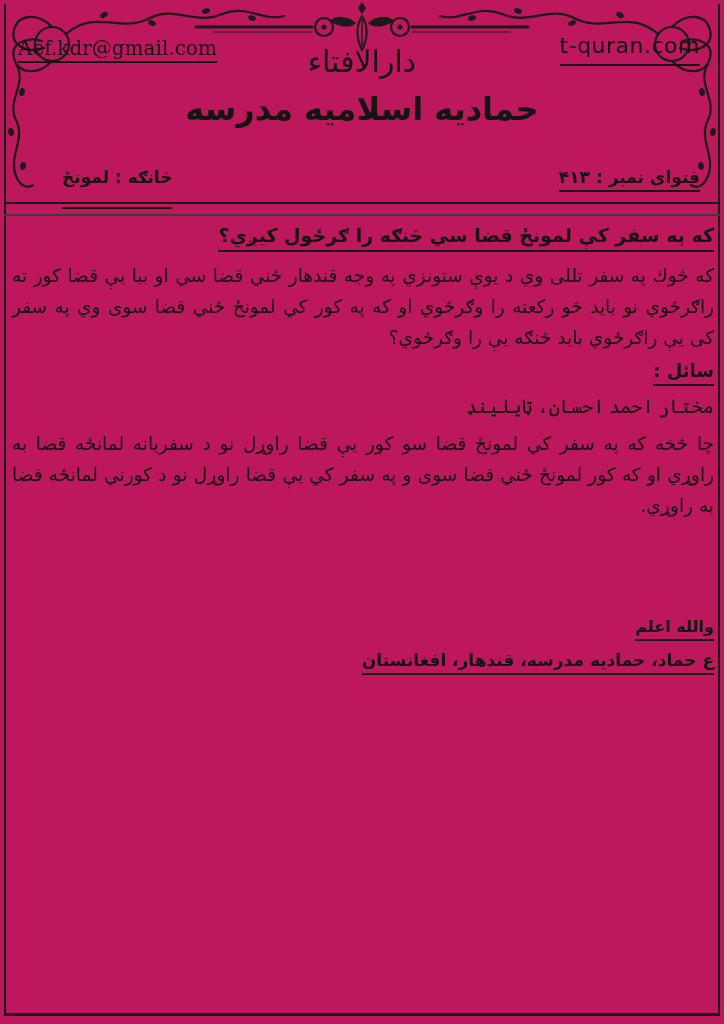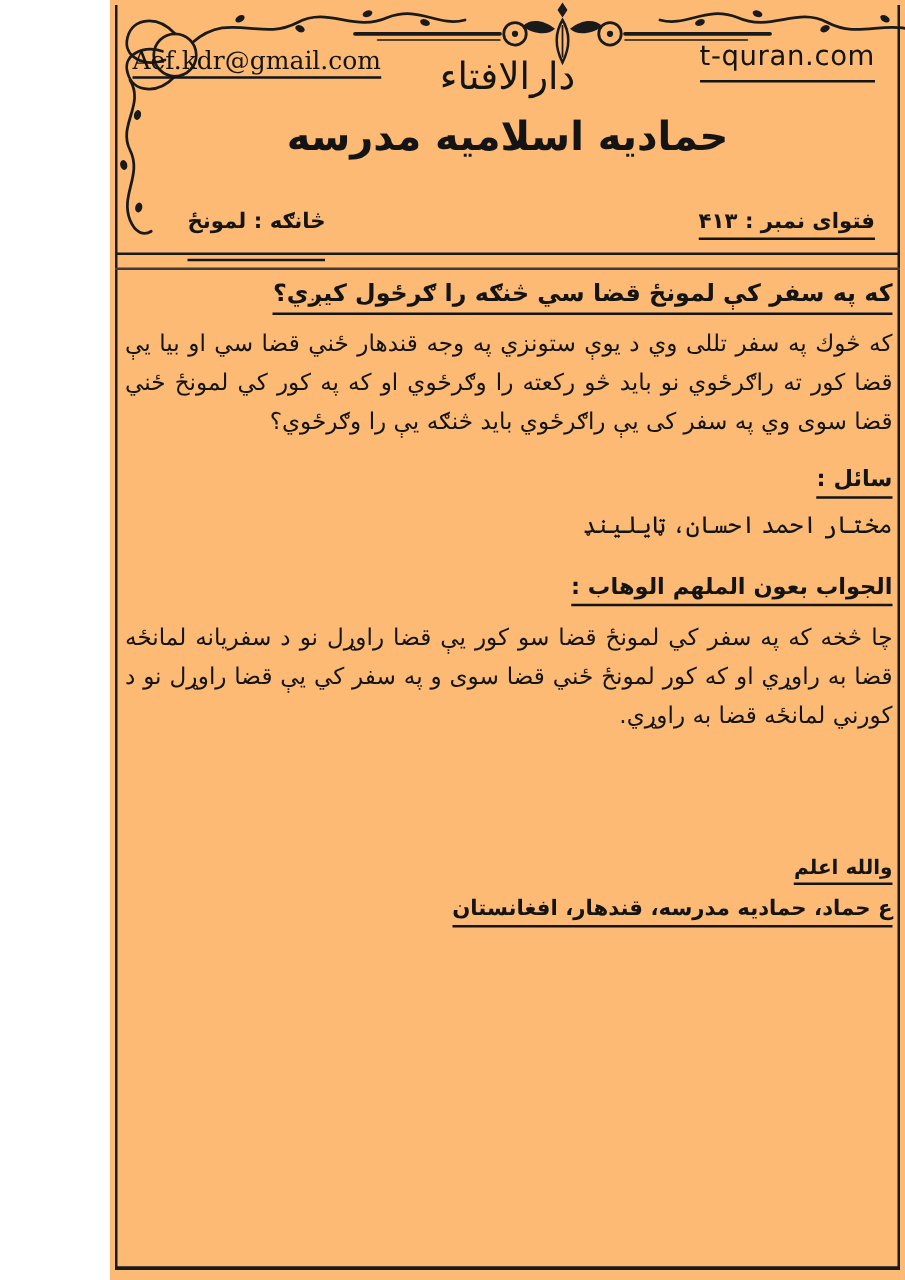--- a/index.html
+++ b/index.html
@@ -1,19 +1,19 @@
 <!DOCTYPE html>
 <html lang="ps" dir="rtl"><head>
 <meta charset="utf-8">
 <style>
   * { margin:0; padding:0; box-sizing:border-box; }
   html,body { background:#ffffff; }
   body { font-family:"DejaVu Sans", sans-serif; color:#141414; }
   .page {
-    position:relative; width:636px; height:1024px; background:#fdba74;
+    position:relative; width:724px; height:1024px; background:#be185d;
     overflow:hidden; direction:ltr;
   }
   .frame {
     position:absolute; left:4px; right:4px; top:4px; bottom:8px;
     border-left:2px solid #1a1a1a; border-right:2px solid #1a1a1a;
     border-bottom:3px solid #1a1a1a; pointer-events:none;
   }
   .top-deco { position:absolute; top:0; left:0; }
 
   .email {
@@ -142,29 +142,26 @@
   <div class="sep"></div>
 
   <div class="qa">
 
     <div>
       <span class="q-heading">كه په سفر كې لمونځ قضا سي څنګه را ګرځول كيږي؟</span>
     </div>
 
     <p class="para">كه څوك په سفر تللى وي د يوې ستونزي په وجه قندهار ځني قضا سي او بيا يې قضا كور ته راګرځوي نو بايد څو ركعته را وګرځوي او كه په كور كي لمونځ ځني قضا سوى وي په سفر كى يې راګرځوي بايد څنګه يې را وګرځوي؟</p>
 
-    <div style="margin-top:20px;">
+    <div style="margin-top:7px;">
       <span class="label-u">سائل :</span>
     </div>
 
     <div class="asker-line">مختار احمد احسان، ټايلينډ</div>
 
-    <div class="answer-head-wrap">
-      <span class="label-u">الجواب بعون الملهم الوهاب :</span>
-    </div>
 
     <p class="para answer-para">چا څخه كه په سفر كي لمونځ قضا سو كور يې قضا راوړل نو د سفريانه لمانځه قضا به راوړي او كه كور لمونځ ځني قضا سوى و په سفر كي يې قضا راوړل نو د كورني لمانځه قضا به راوړي.</p>
 
     <div class="closing">
       <span class="closing-line closing-god">
         <span class="closing-u">والله اعلم</span>
       </span>
       <span class="closing-line closing-sig">
         <span class="closing-u">ع حماد، حماديه مدرسه، قندهار، افغانستان</span>
       </span>

